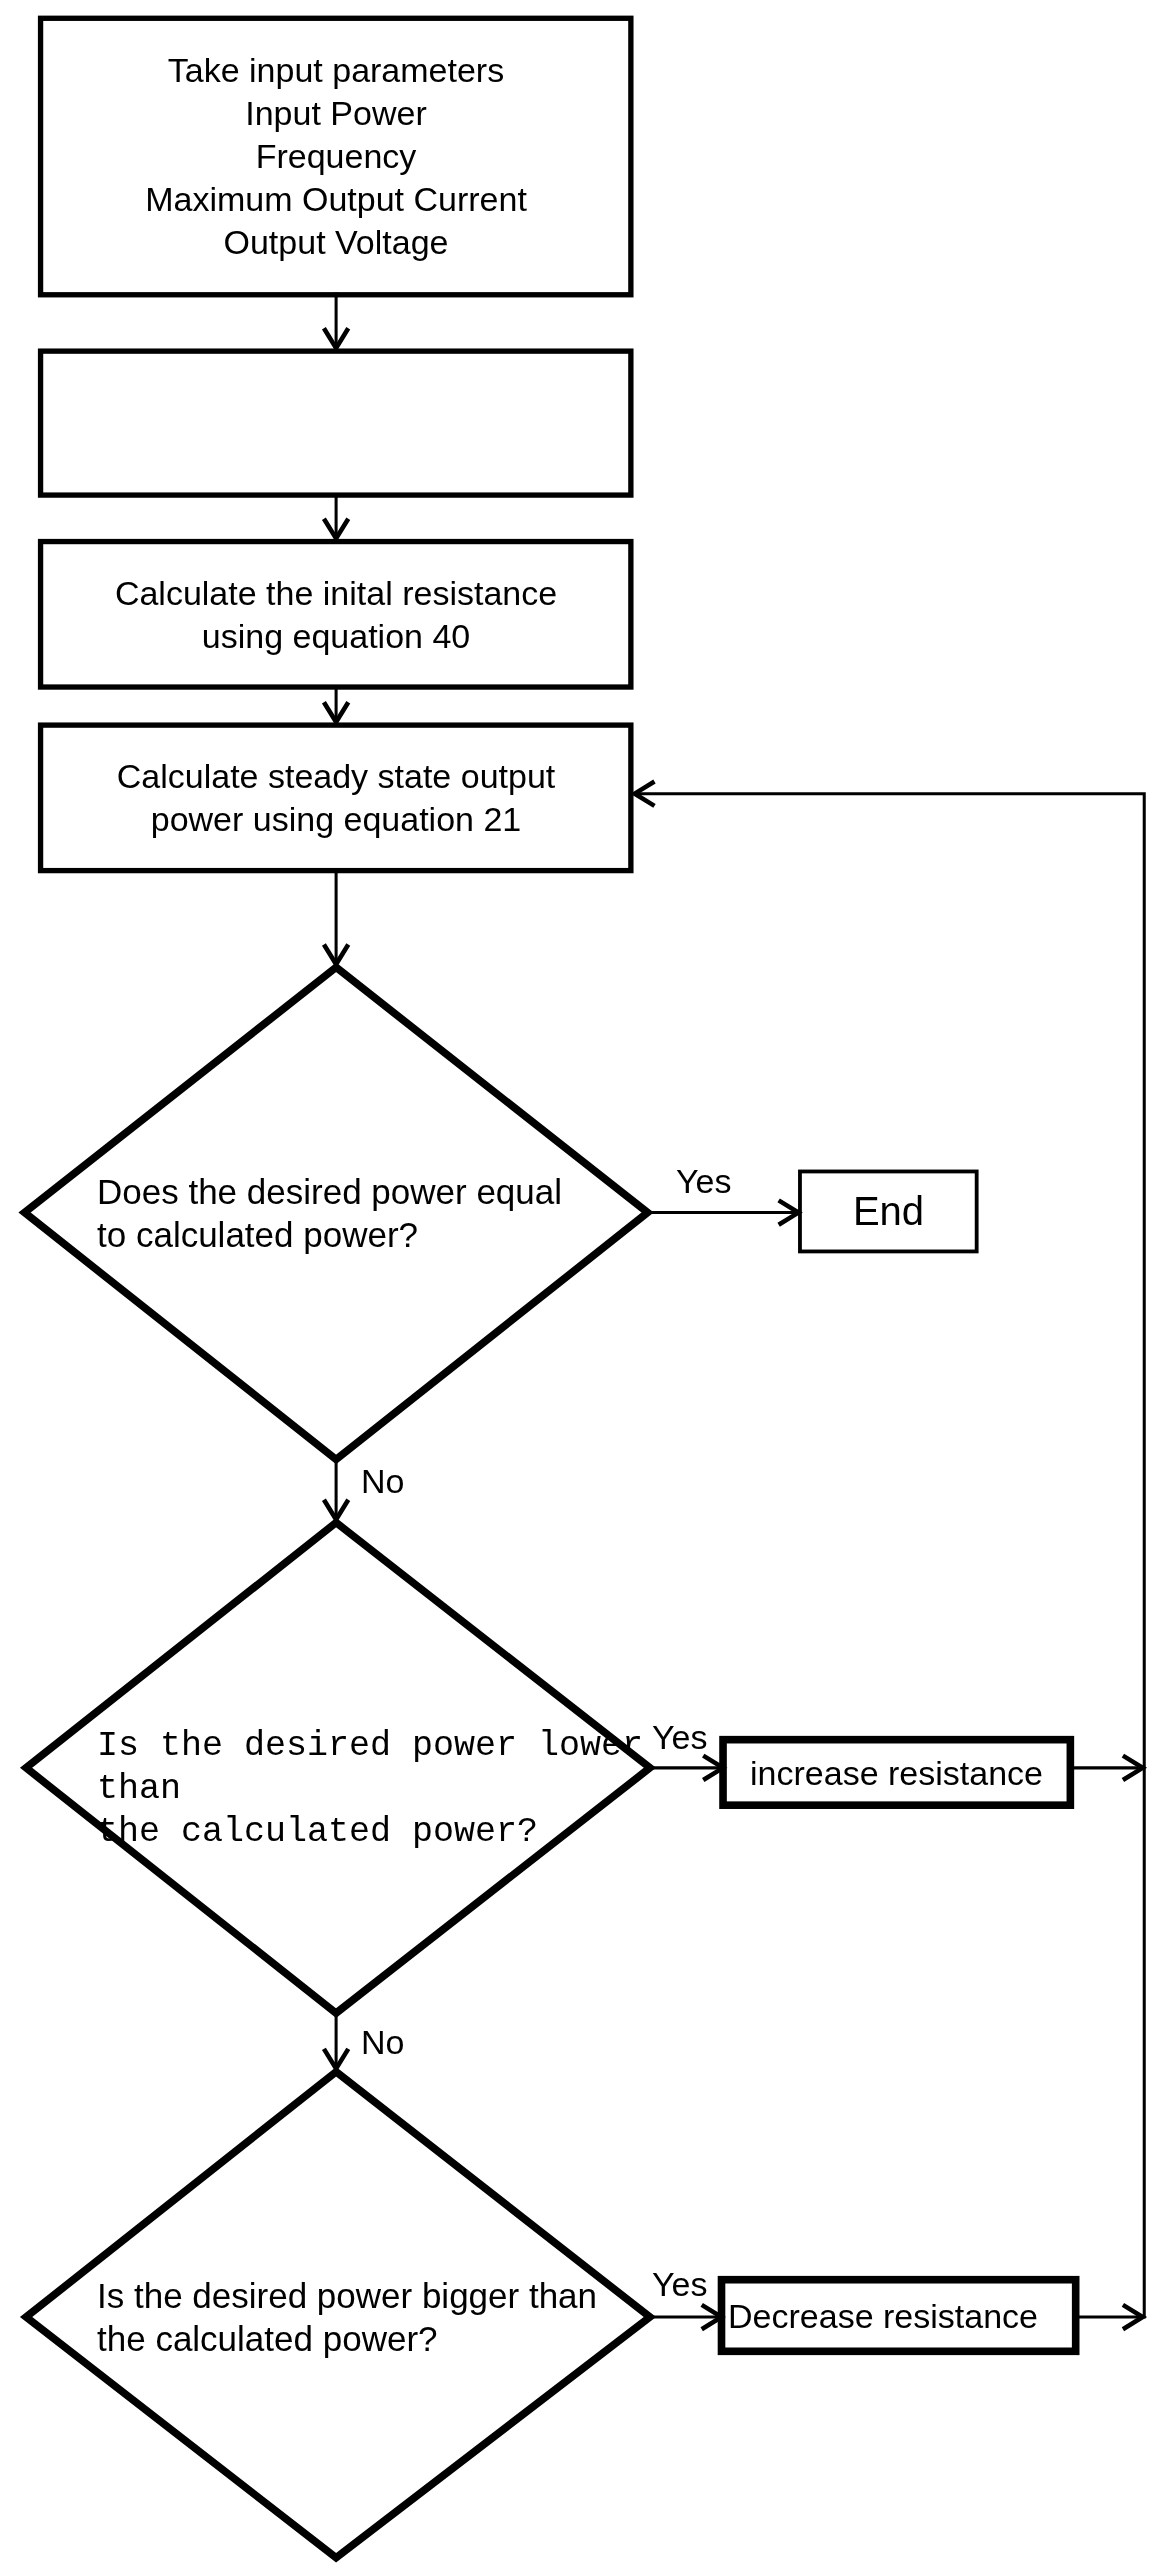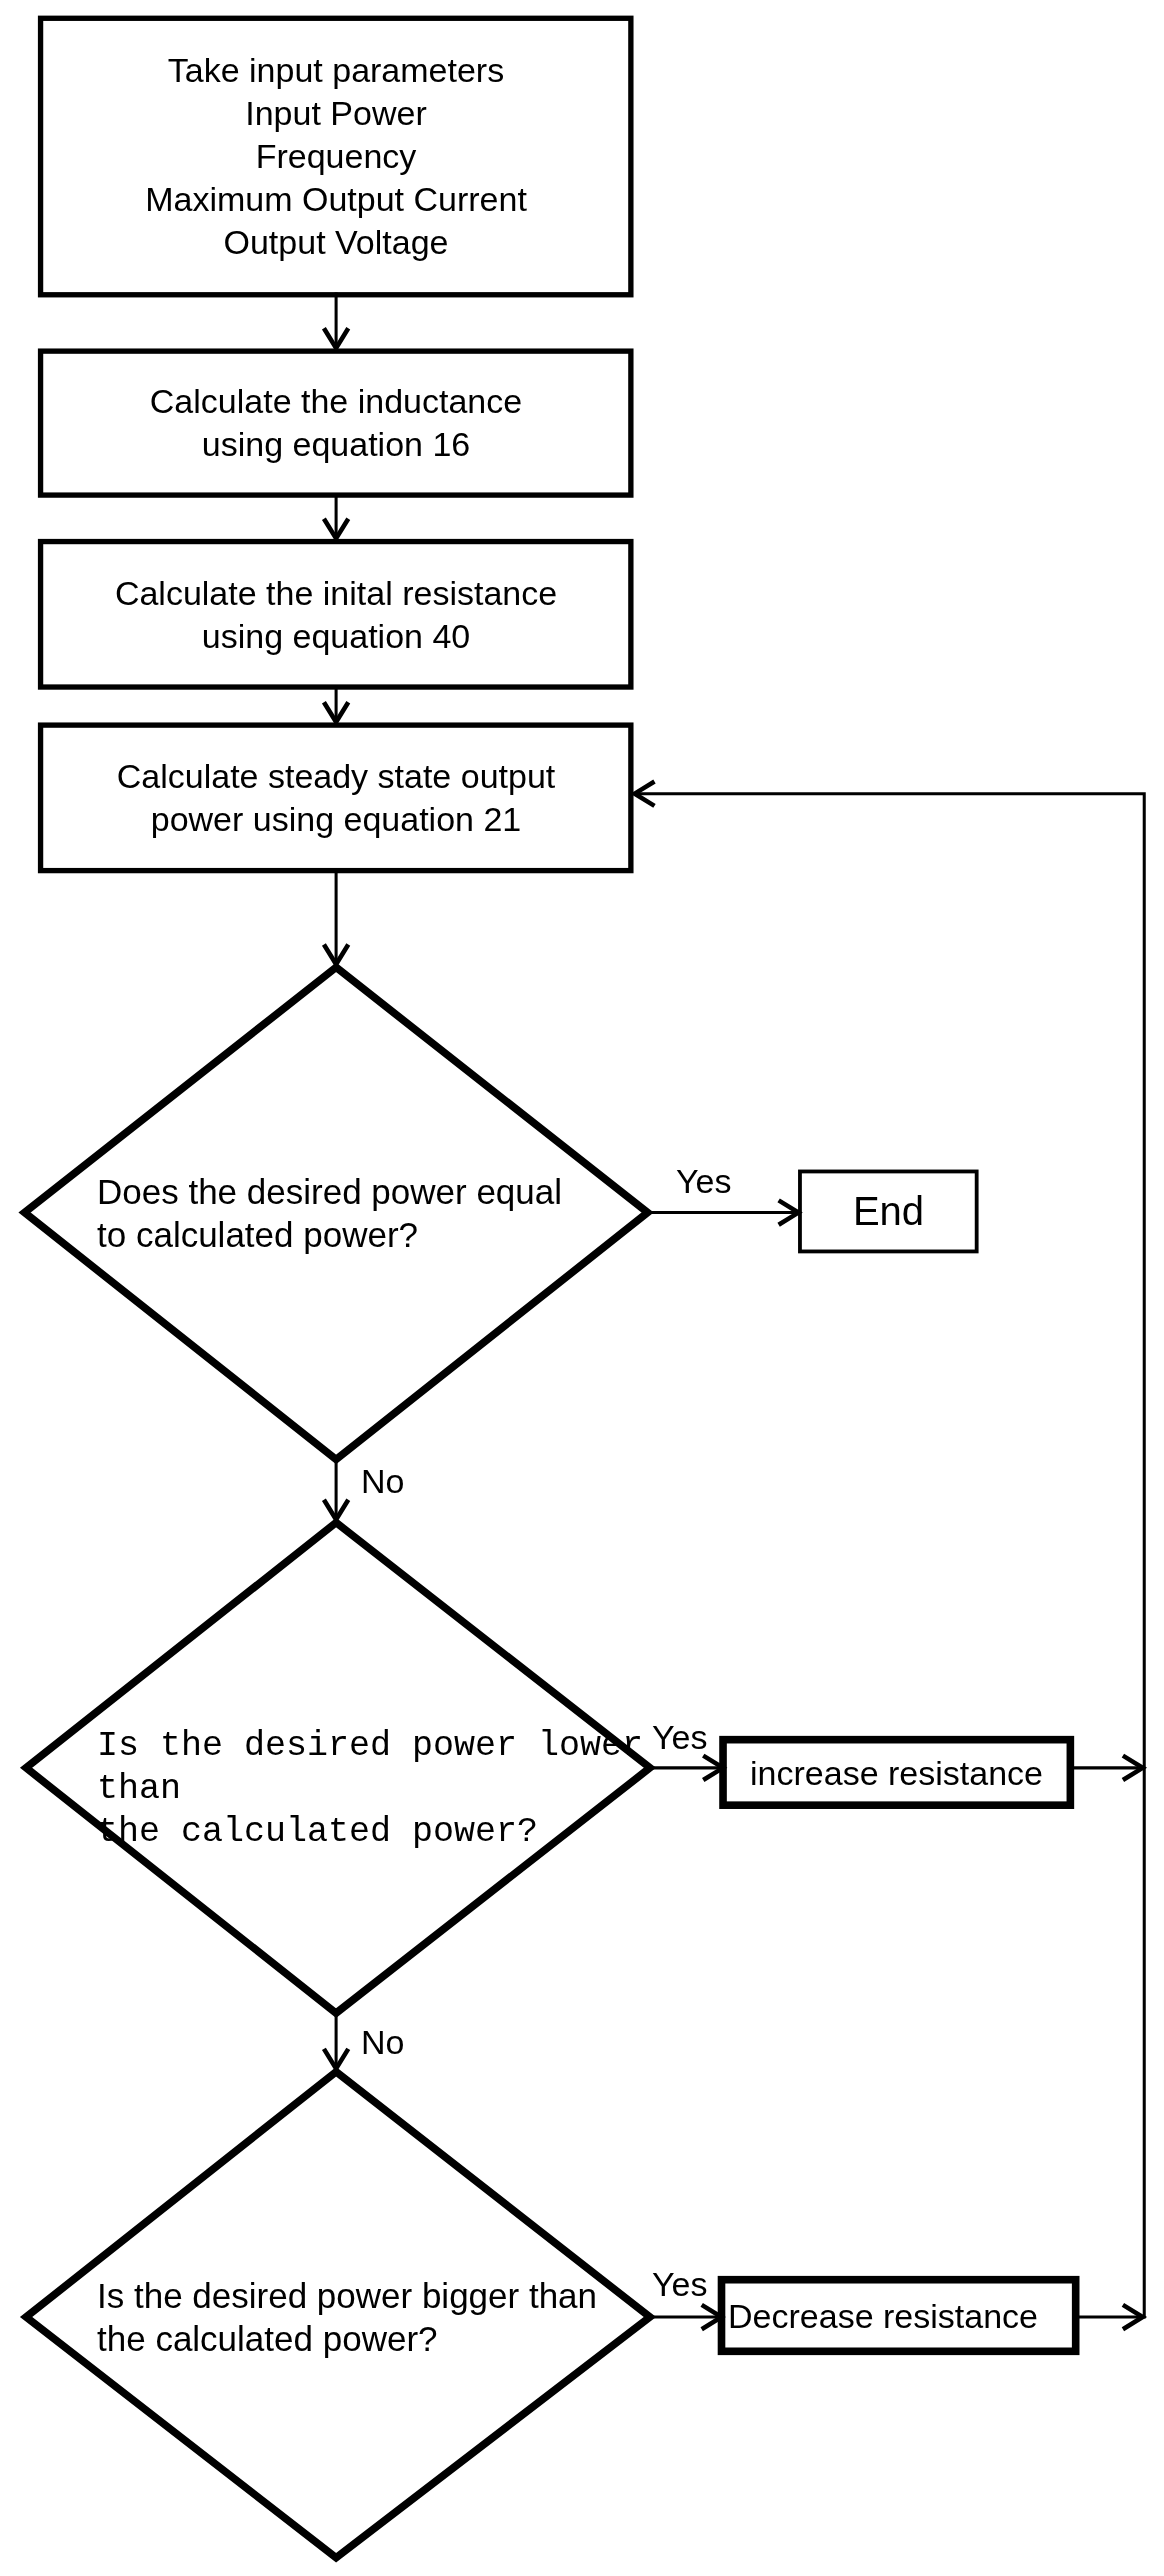--- a/index.html
+++ b/index.html
@@ -113,22 +113,20 @@
       <path class="head" d="M859 1026 L833 1042 L859 1058"></path>
     </g>
   </svg>
 
   <div class="txt proc" style="left:46px; top:23.6px; width:580px; height:266px;">Take input parameters
 Input Power
 Frequency
 Maximum Output Current
 Output Voltage</div>
 
-  <div class="txt proc" style="left:46px; top:356px; width:580px; height:133px;">Calculate the inductance
-using equation 16</div>
 
   <div class="txt proc" style="left:46px; top:547px; width:580px; height:135px;">Calculate the inital resistance
 using equation 40</div>
 
   <div class="txt proc" style="left:46px; top:730px; width:580px; height:135px;">Calculate steady state output
 power using equation 21</div>
 
   <div class="txt end-t" style="left:800px; top:1171px; width:177px; height:80px;">End</div>
 
   <div class="txt dec" style="left:97px; top:1170px; width:556px;">Does the desired power equal

